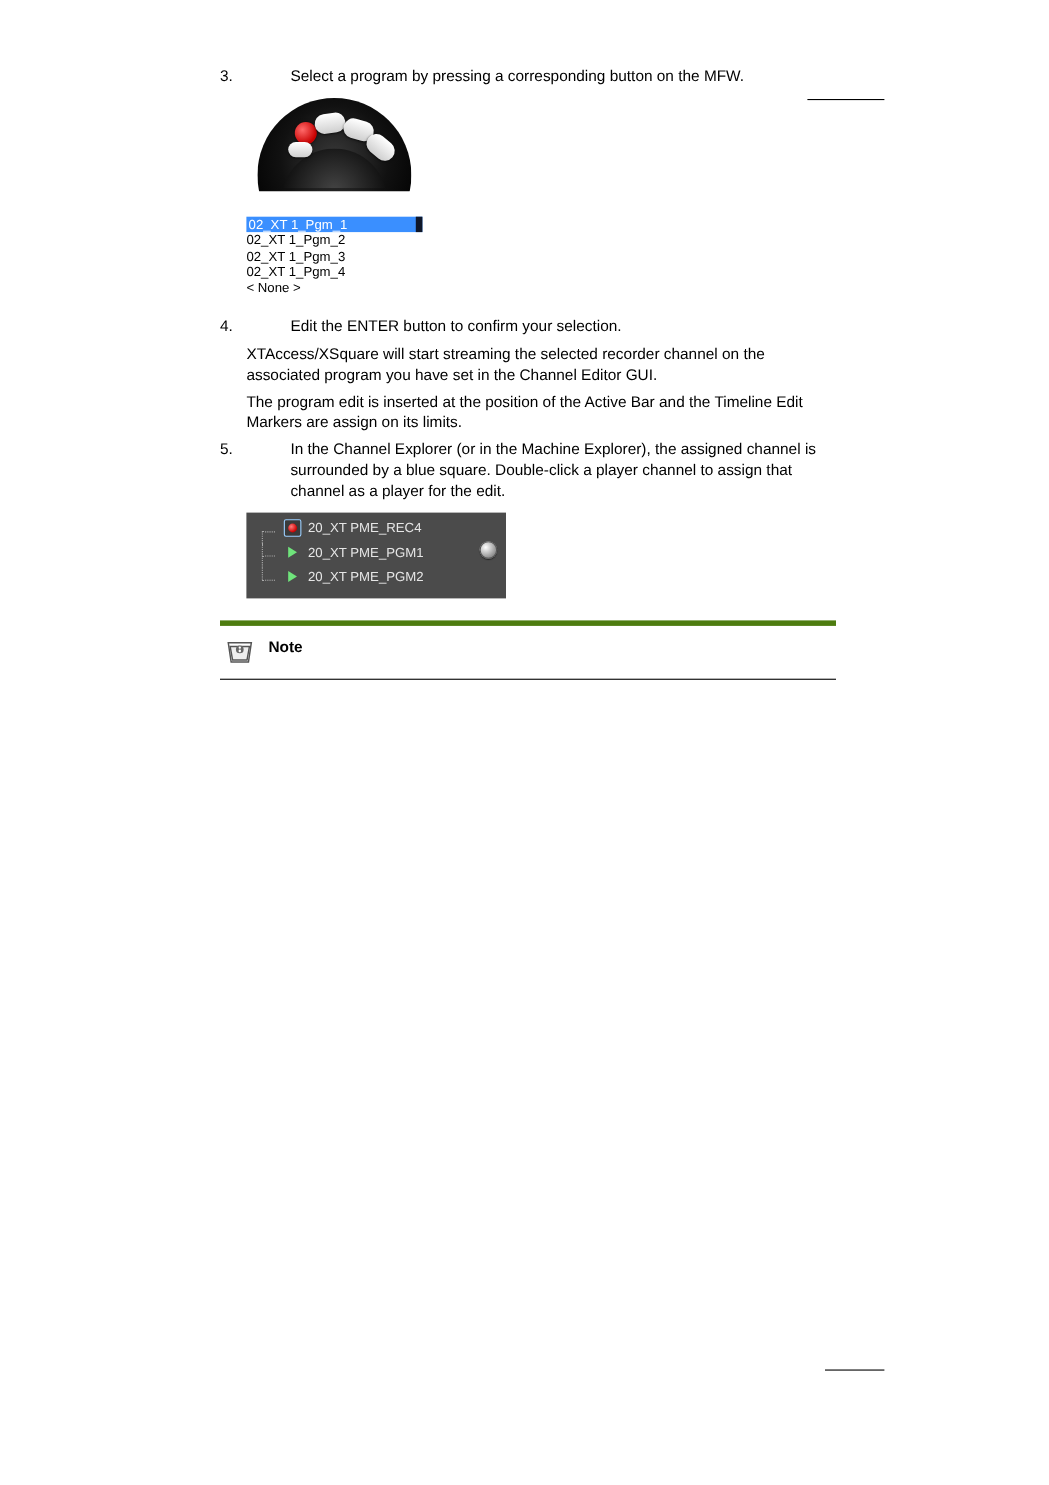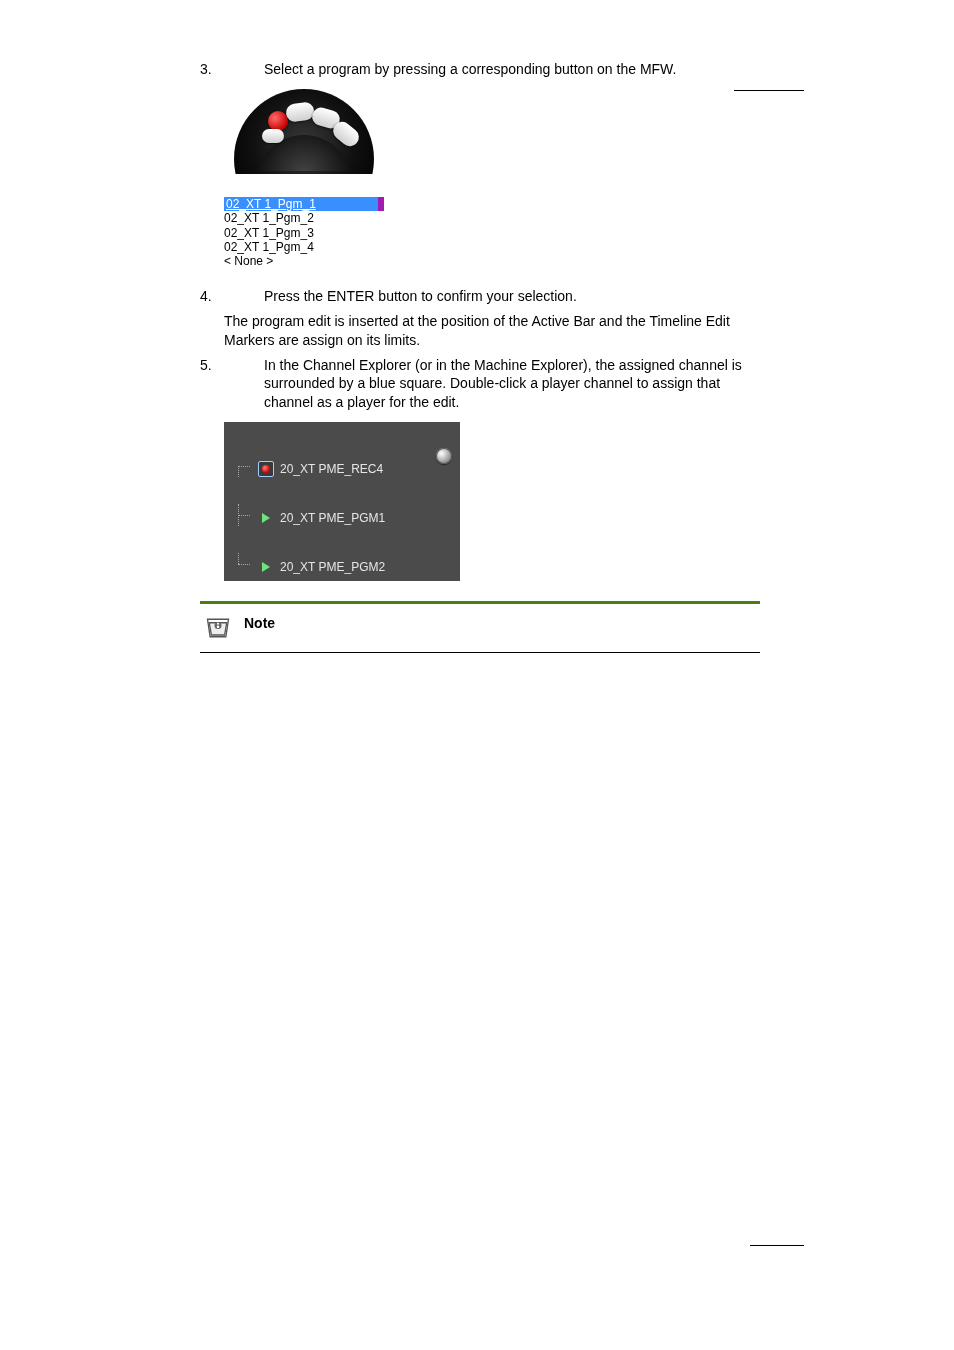--- a/index.html
+++ b/index.html
@@ -95,43 +95,41 @@
   
   .progs {
     width: 160px;
     font-family: Tahoma, Arial, sans-serif;
     font-size: 12px;
     line-height: 1.2;
   }
   .progs .sel {
     background: #3a8fff;
     color: #fff;
-    border-right: 6px solid #a21caf;
+    border-right: 6px solid #0f172a;
     padding: 0 2px;
-    text-decoration: underline;
   }
   .progs div {
     white-space: nowrap;
   }
 
   
   .tree {
     background: #4b4b4b;
     color: #e6e6e6;
     padding: 6px 10px 6px 6px;
     width: 220px;
     font-family: Tahoma, Arial, sans-serif;
     font-size: 12px;
     position: relative;
   }
   .tree-row {
     display: flex;
-    align-items: flex-end;
+    align-items: flex-start;
     height: 22px;
-    margin-top: 27px;
   }
   .tree-branch {
     width: 28px;
     position: relative;
     height: 22px;
     flex: none;
   }
   .tree-branch::before {
     content: "";
     position: absolute;
@@ -192,21 +190,21 @@
     height: 16px;
     border-radius: 8px;
     background: radial-gradient(circle at 35% 35%, #fff, #888 70%);
     box-shadow: inset 0 0 0 1px #555, 0 1px 1px rgba(0,0,0,0.5);
   }
 
   
   .note-wrap {
     margin: 20px 0 30px 0;
     max-width: 560px;
-    border-top: 3px solid #4d7c0f;
+    border-top: 5px solid #4d7c0f;
     border-bottom: 1px solid #000;
     padding: 10px 0;
     display: flex;
   }
   .note-icon {
     width: 36px;
     flex: none;
     display: flex;
     align-items: flex-start;
     justify-content: center;
@@ -262,22 +260,23 @@
       <div class="sel">02_XT 1_Pgm_1</div>
       <div>02_XT 1_Pgm_2</div>
       <div>02_XT 1_Pgm_3</div>
       <div>02_XT 1_Pgm_4</div>
       <div>&lt; None &gt;</div>
     </div>
   </div>
 
   <div class="step-line">
     <div class="step-num">4.</div>
-    <div class="step-text">Press the ENTER button to confirm your selection.</div>
-  </div>
+    <div class="step-text">Edit the ENTER button to confirm your selection.</div>
+  </div>
+  <div class="indent-text">XTAccess/XSquare will start streaming the selected recorder channel on the associated program you have set in the Channel Editor GUI.</div>
   <div class="indent-text">The program edit is inserted at the position of the Active Bar and the Timeline Edit Markers are assign on its limits.</div>
 
   <div class="step-line">
     <div class="step-num">5.</div>
     <div class="step-text">In the Channel Explorer (or in the Machine Explorer), the assigned channel is surrounded by a blue square. Double-click a player channel to assign that channel as a player for the edit.</div>
   </div>
 
   <div class="figure">
     <div class="tree">
       <div class="tree-row first">

